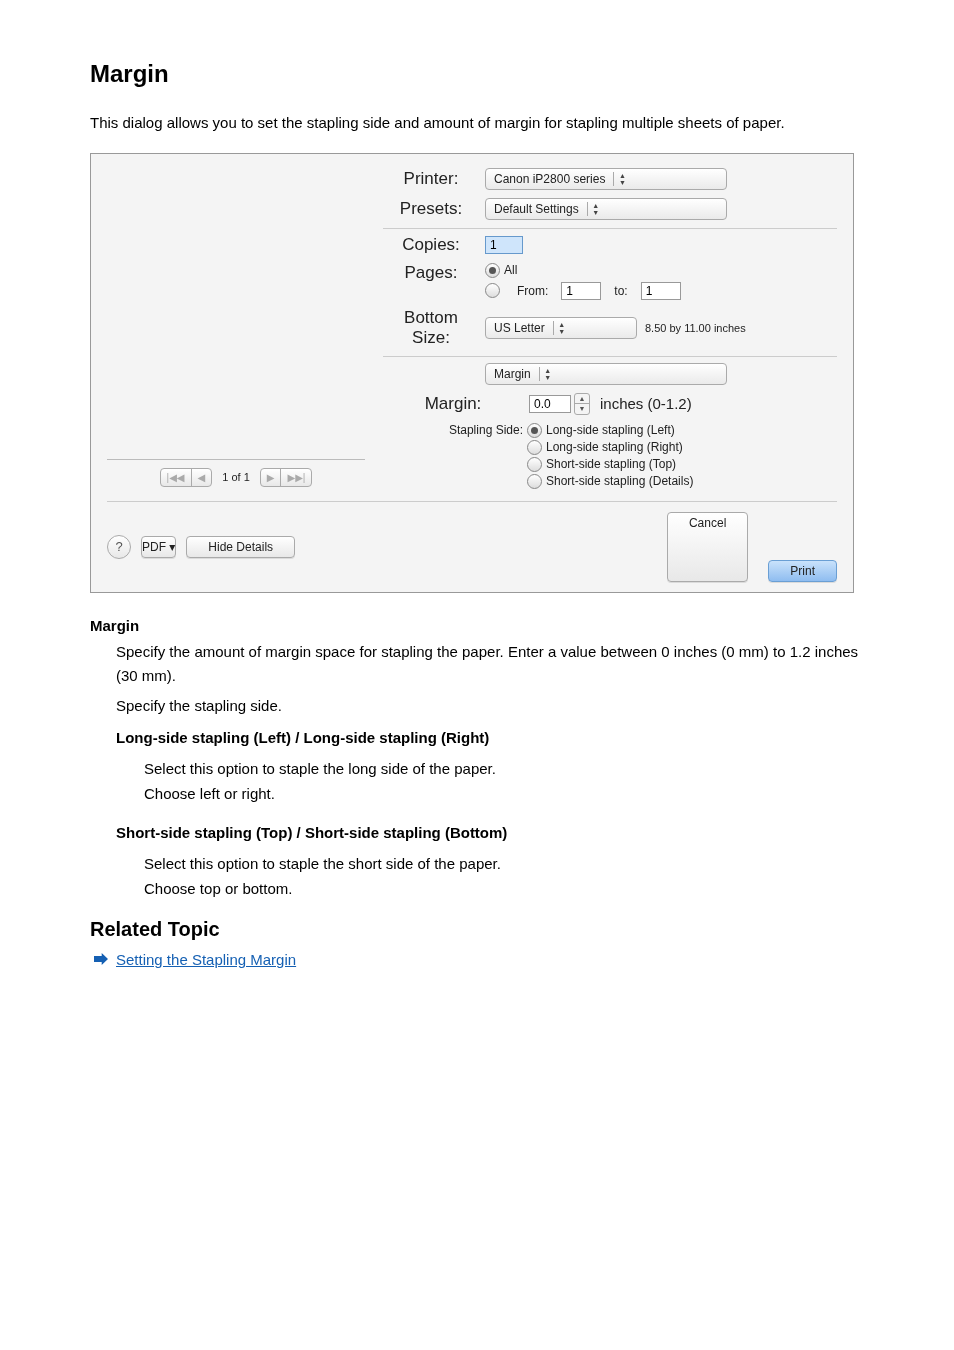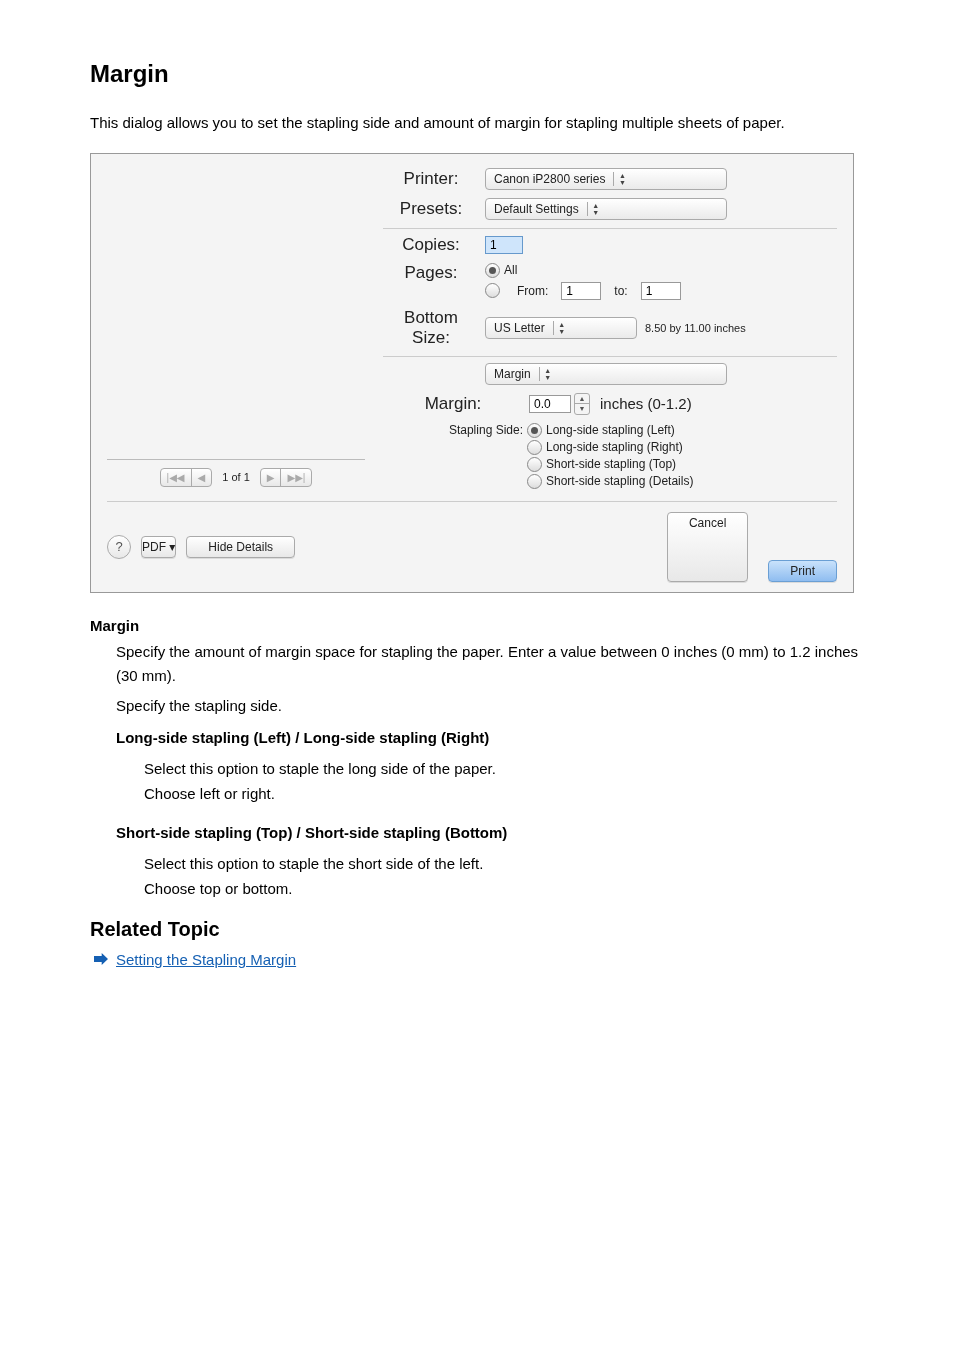--- a/index.html
+++ b/index.html
@@ -463,21 +463,21 @@
 
     <dd class="def">
       <span>Specify the stapling side.</span>
       <span class="subterm">Long-side stapling (Left) / Long-side stapling (Right)</span>
       <span class="subdef">
         <span>Select this option to staple the long side of the paper.</span><br>
         <span>Choose left or right.</span>
       </span>
       <span class="subterm" style="margin-top:14px">Short-side stapling (Top) / Short-side stapling (Bottom)</span>
       <span class="subdef">
-        <span>Select this option to staple the short side of the left.</span><br>
+        <span>Select this option to staple the short side of the paper.</span><br>
         <span>Choose top or bottom.</span>
       </span>
     </dd>
   </dl>
 
   <h2 class="related">Related Topic</h2>
   <div class="link-row">
     <span class="arrow-icon"></span>
     <a href="#" class="link">Setting the Stapling Margin</a>
   </div>

